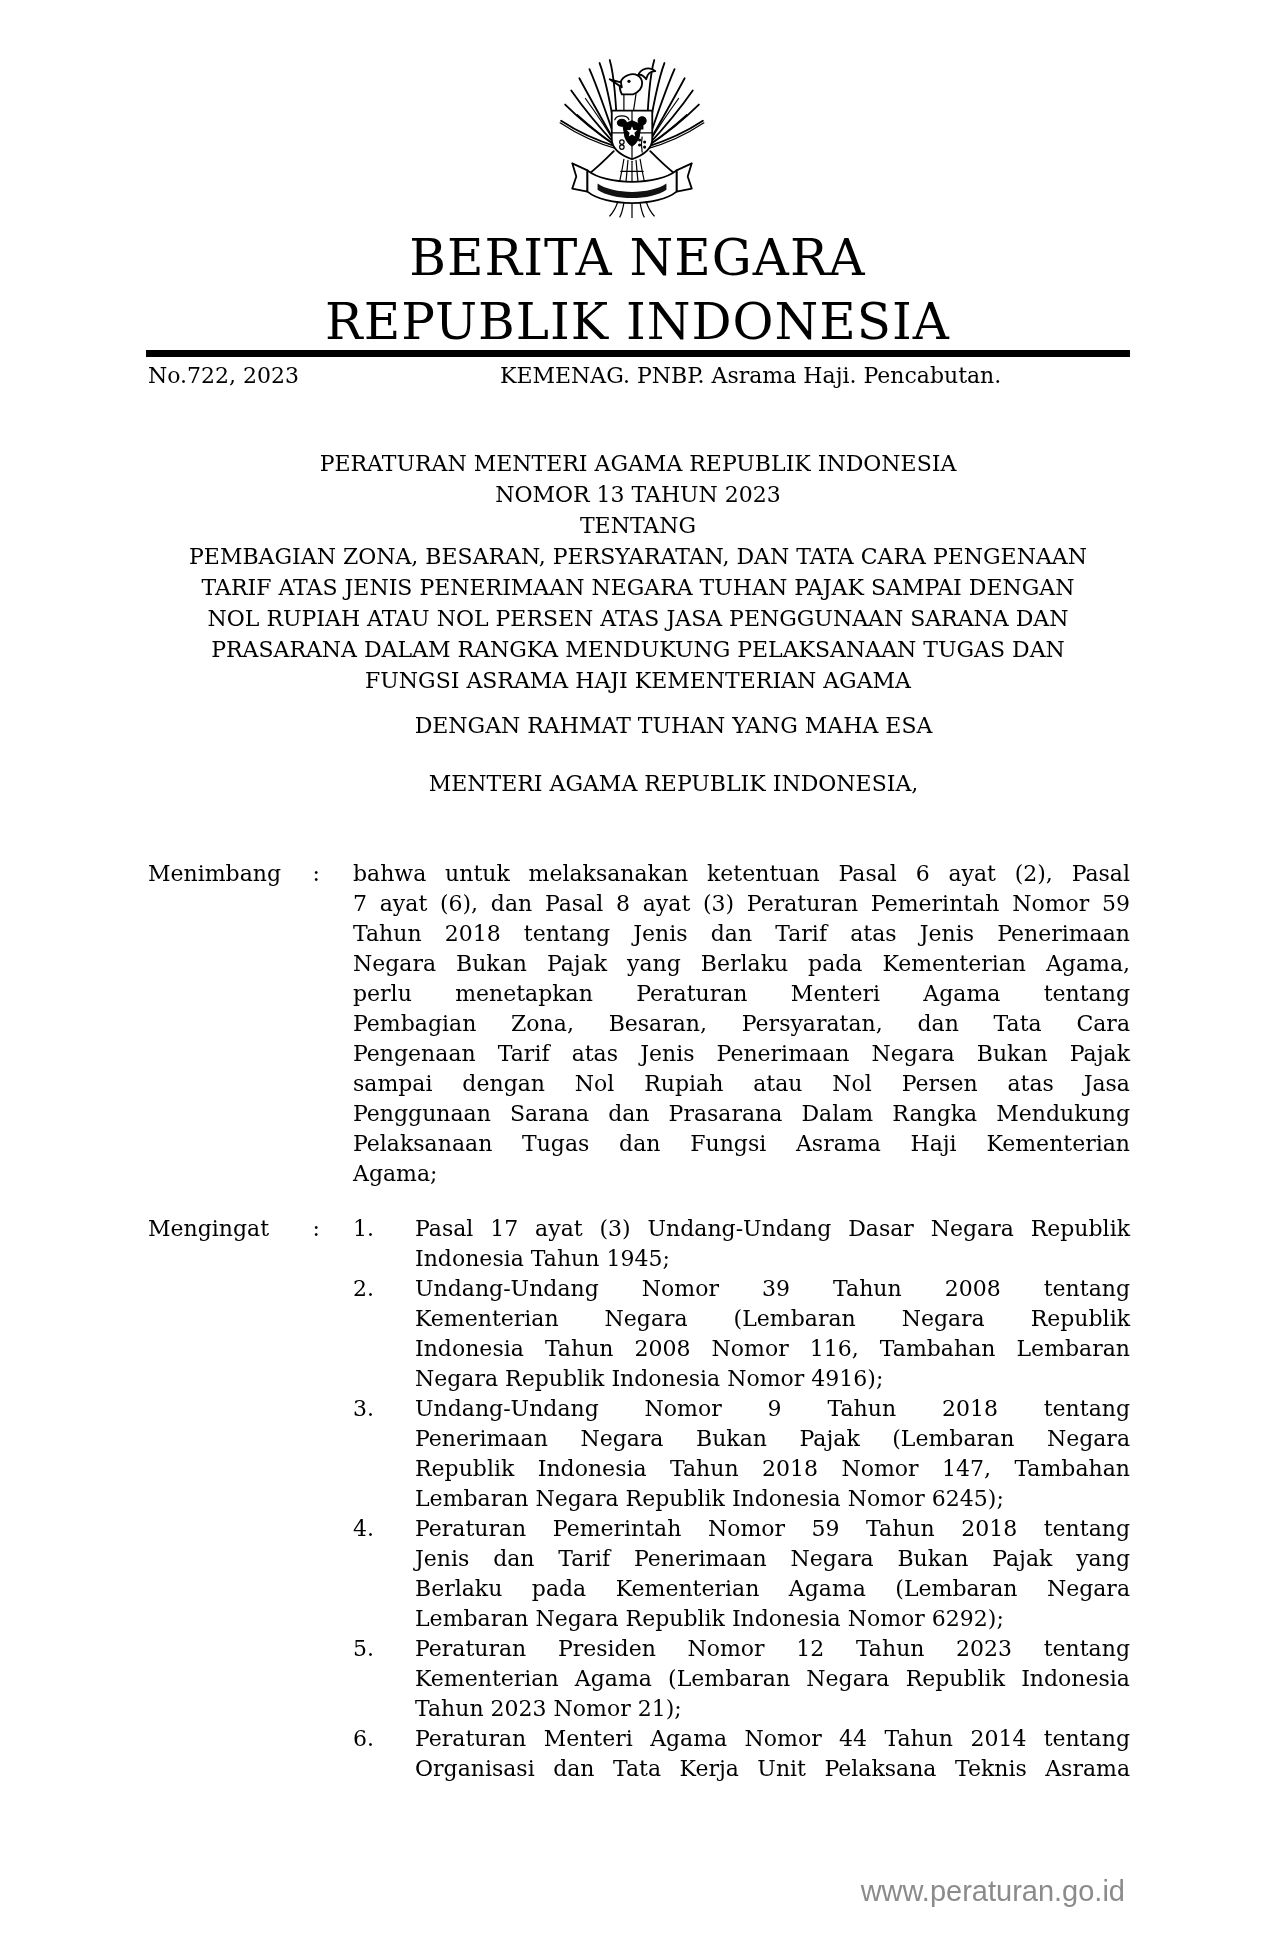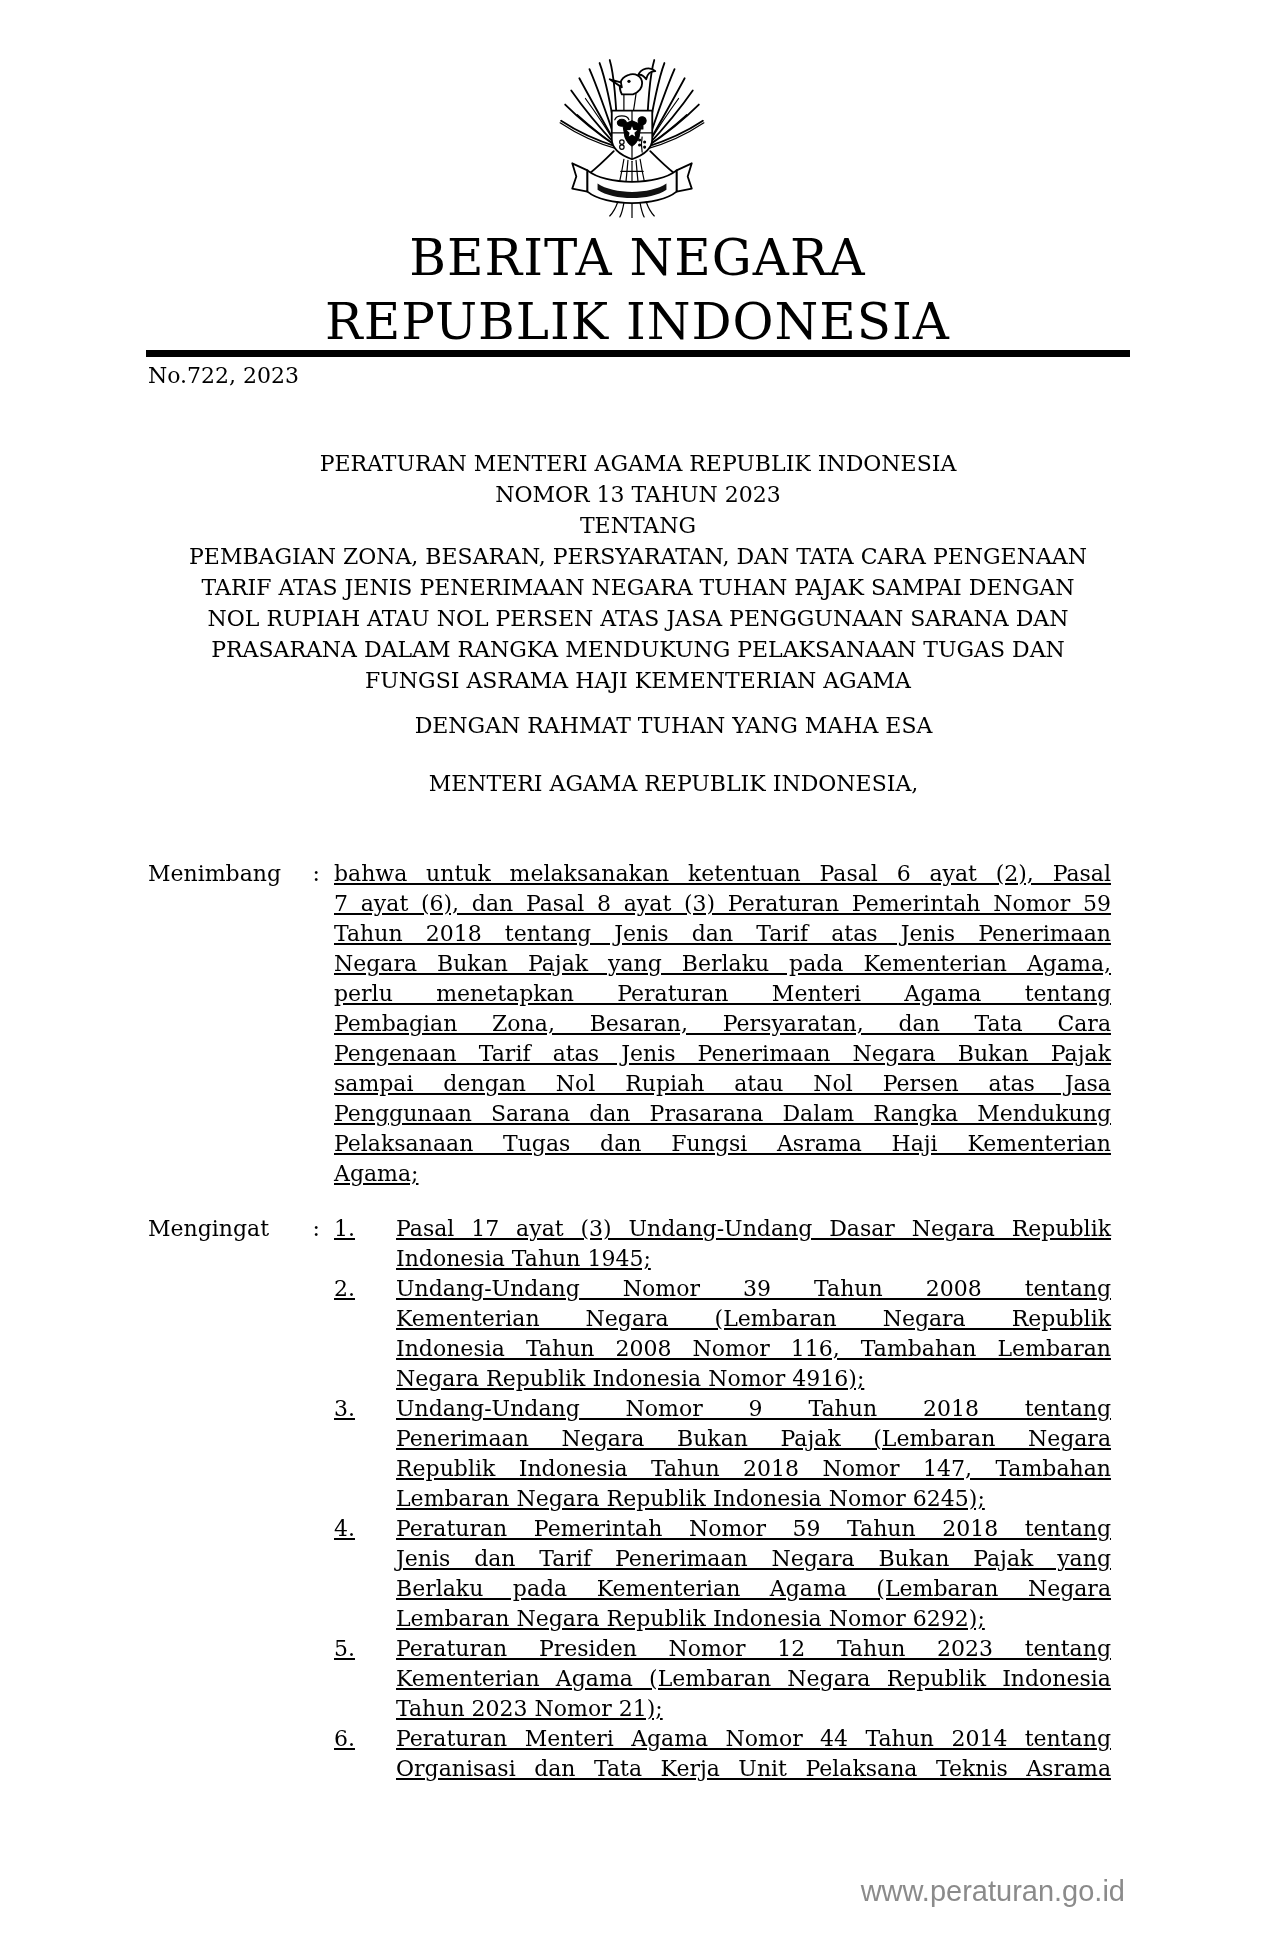--- a/index.html
+++ b/index.html
@@ -21,21 +21,21 @@
   
   .titleblock{position:absolute;left:146px;top:448px;width:984px;text-align:center;font-size:22px;line-height:31px;}
   .centerline{position:absolute;left:0;width:1275px;text-align:center;font-size:22px;line-height:30px;margin-left:36px;}
   .invocation{top:711px;}
   .authority{top:769px;}
   
   .clause{position:absolute;left:148px;width:982px;display:flex;align-items:flex-start;font-size:22px;line-height:30px;}
   .clause-considering{top:859px;}
   .clause-legal{top:1214px;}
   .label-cell{width:172px;flex:none;display:flex;justify-content:space-between;}
-  .content-cell{margin-left:14px;width:777px;flex:none;text-decoration:underline;}
+  .content-cell{margin-left:33px;width:777px;flex:none;}
   .item{display:flex;align-items:flex-start;}
   .item .num{width:62px;flex:none;}
   .item .itext{width:715px;flex:none;}
   .jl{text-align:justify;text-align-last:justify;}
   .ll{text-align:left;}
   
   .footer{
     position:absolute;top:1876px;right:150px;
     font-family:"Liberation Sans","DejaVu Sans",sans-serif;
     font-size:29px;line-height:30px;color:#8b8b8b;letter-spacing:0px;margin-left:8px;
@@ -135,20 +135,21 @@
 
   <div class="gtitle">
     <div>BERITA NEGARA</div>
     <div>REPUBLIK INDONESIA</div>
   </div>
 
   <div class="rule"></div>
 
   <div class="mastrow">
     <span class="issue">No.722, 2023</span>
+    <span class="subject">KEMENAG. PNBP. Asrama Haji. Pencabutan.</span>
   </div>
 
   <div class="titleblock">
     <div>PERATURAN MENTERI AGAMA REPUBLIK INDONESIA</div>
     <div>NOMOR 13 TAHUN 2023</div>
     <div>TENTANG</div>
     <div>PEMBAGIAN ZONA, BESARAN, PERSYARATAN, DAN TATA CARA PENGENAAN</div>
     <div>TARIF ATAS JENIS PENERIMAAN NEGARA TUHAN PAJAK SAMPAI DENGAN</div>
     <div>NOL RUPIAH ATAU NOL PERSEN ATAS JASA PENGGUNAAN SARANA DAN</div>
     <div>PRASARANA DALAM RANGKA MENDUKUNG PELAKSANAAN TUGAS DAN</div>

